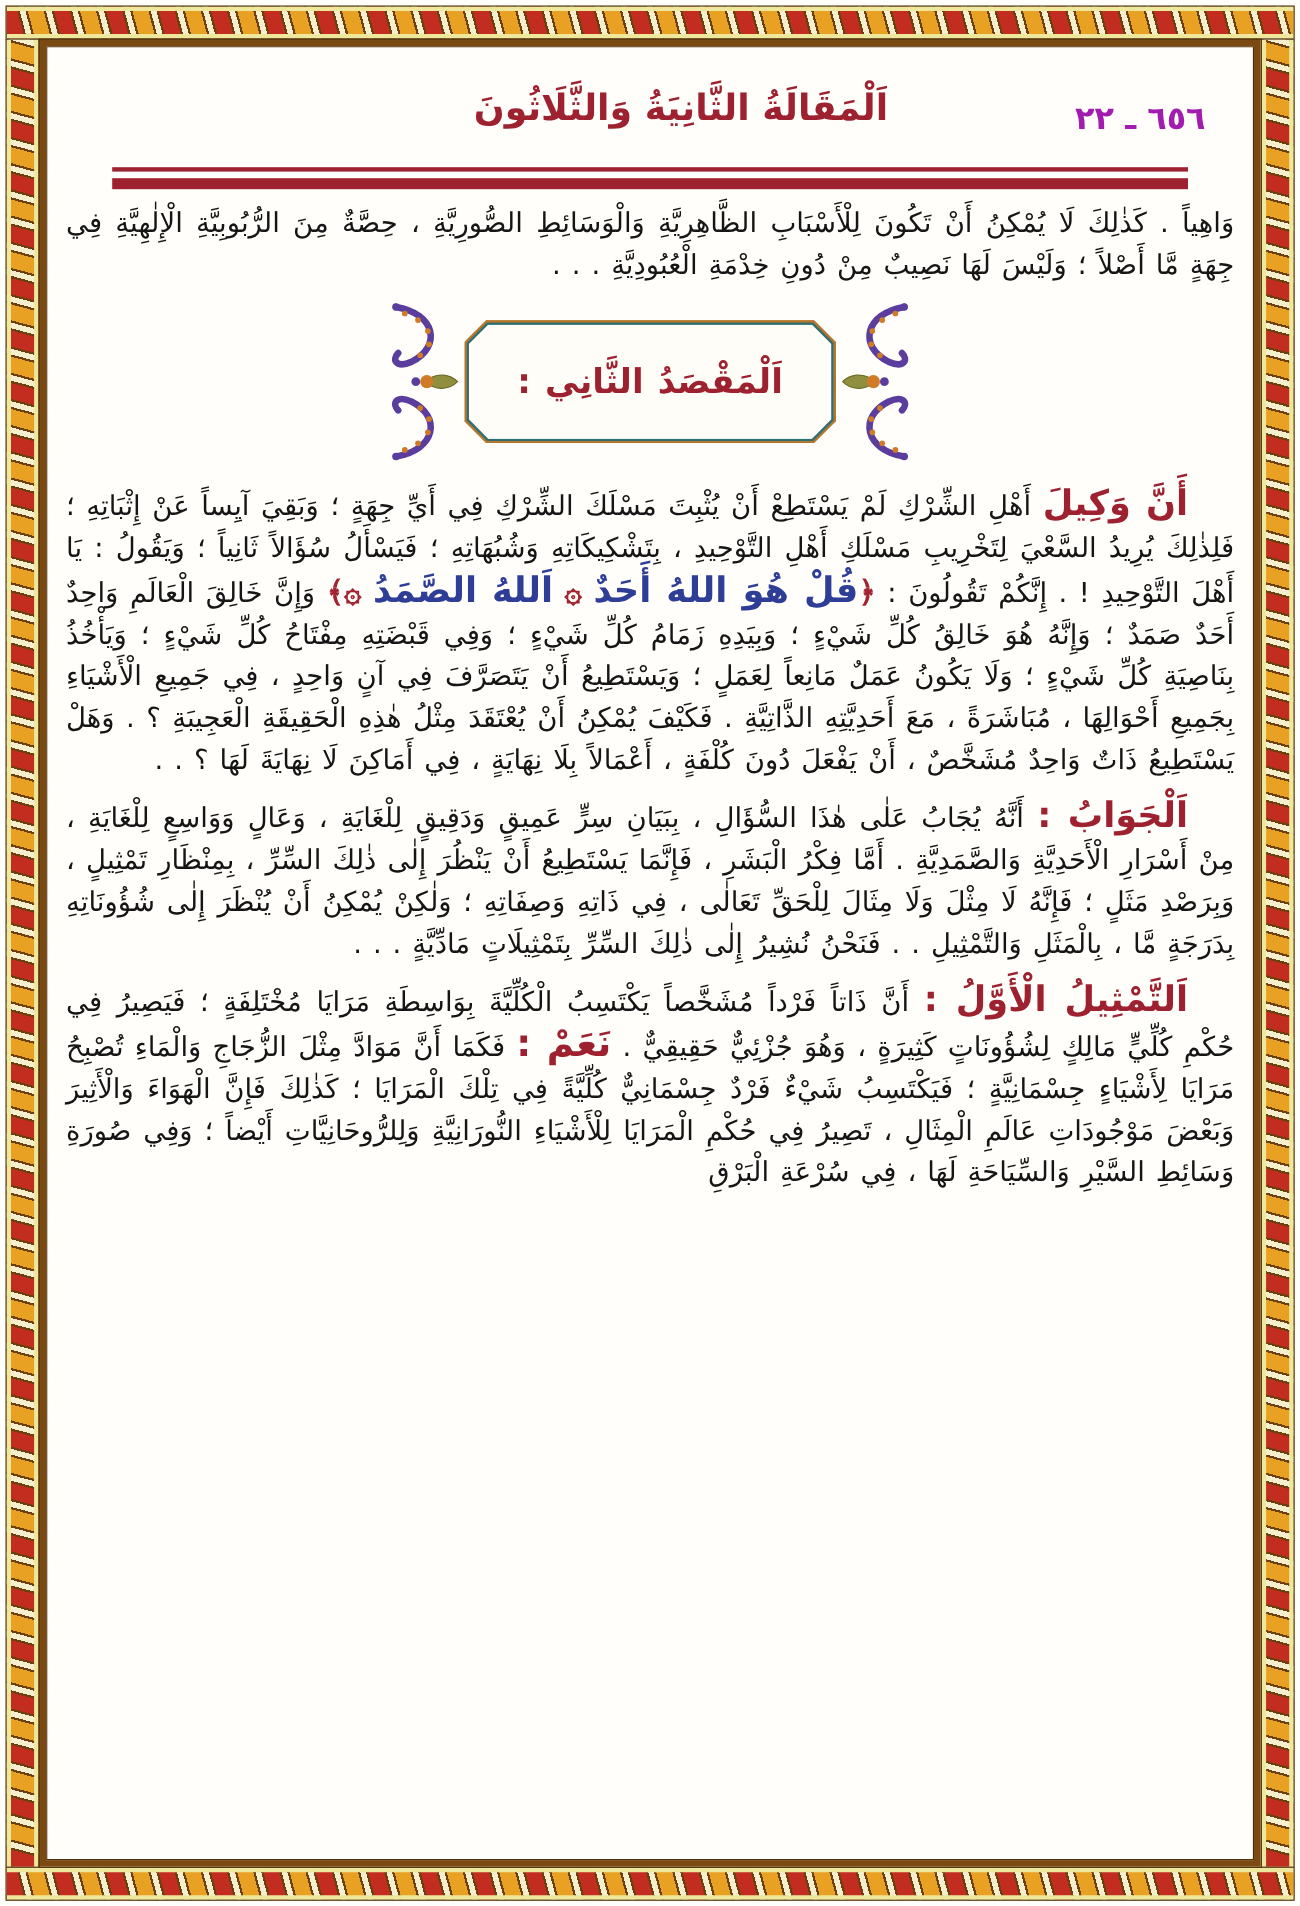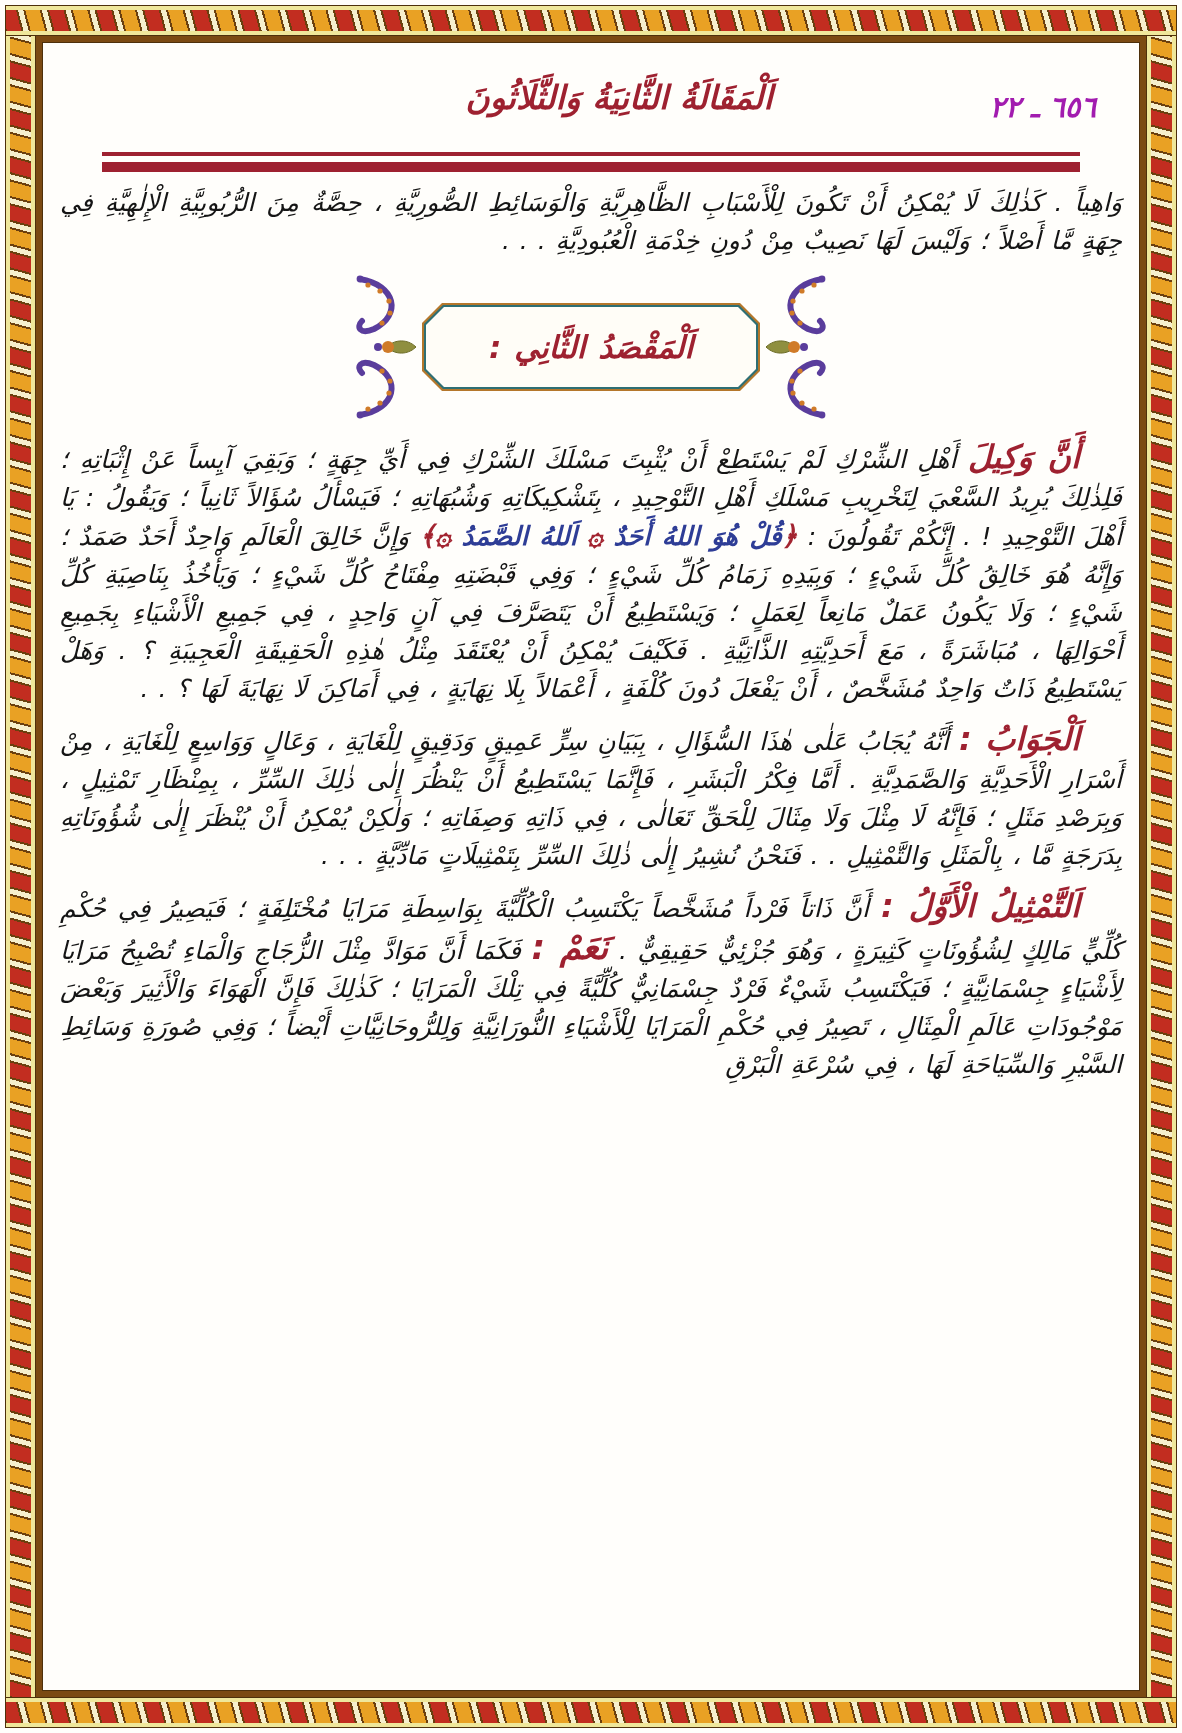--- a/index.html
+++ b/index.html
@@ -3,21 +3,20 @@
 <meta charset="utf-8">
 <style>
   html,body{margin:0;padding:0;background:#ffffff;}
   .page{
     position:relative;
     width:1182px;height:1733px;
     background:#fffefb;
     overflow:hidden;
     font-family:"DejaVu Sans",sans-serif;
     direction:rtl;
-    font-style:italic;
   }
   
   .band{position:absolute;background-color:#f6efcd;border:1px solid #4d300b;box-sizing:border-box;}
   .band.h{
     left:5px;right:5px;height:31px;
     background-image:repeating-linear-gradient(75deg,
       #6b3f0e 0 2px,#c22d20 2px 16px,#6b3f0e 16px 18px,
       #f6efcd 18px 23px,#6b3f0e 23px 25px,#e9a124 25px 39px,
       #6b3f0e 39px 41px,#f6efcd 41px 46px);
     box-shadow:inset 0 4px 0 #efe79b, inset 0 -4px 0 #efe79b;
@@ -68,33 +67,33 @@
   .body-text{
     font-size:25px;
     line-height:38px;
     text-align:justify;
     word-spacing:2px;
   }
   .para{margin:12px 0 0 0;}
   .para.indent{text-indent:42px;}
   .lead{font-weight:bold;color:#9e2130;font-size:32px;}
   .emph{font-weight:bold;color:#9e2130;font-size:34px;}
-  .quote{font-weight:bold;color:#2e3d96;font-size:26px;}
+  .quote{font-weight:bold;color:#2e3d96;font-size:32px;}
   .qmark{font-weight:bold;color:#a32430;font-size:27px;}
   
   .ornament-row{
     display:flex;align-items:center;justify-content:center;
     gap:4px;height:158px;margin:8px 0 2px 0;
   }
   .obox-outer{background:#b5772b;padding:2px;
     clip-path:polygon(20px 0,calc(100% - 20px) 0,100% 20px,100% calc(100% - 20px),calc(100% - 20px) 100%,20px 100%,0 calc(100% - 20px),0 20px);}
   .obox-mid{background:#2e6f74;padding:2px;
     clip-path:polygon(19px 0,calc(100% - 19px) 0,100% 19px,100% calc(100% - 19px),calc(100% - 19px) 100%,19px 100%,0 calc(100% - 19px),0 19px);}
   .obox-in{
-    background:#fffdf7;width:330px;height:80px;
+    background:#fffdf7;width:330px;height:104px;
     display:flex;align-items:center;justify-content:center;
     clip-path:polygon(18px 0,calc(100% - 18px) 0,100% 18px,100% calc(100% - 18px),calc(100% - 18px) 100%,18px 100%,0 calc(100% - 18px),0 18px);
   }
   .section-title{font-size:31px;font-weight:bold;color:#9e2130;}
   .floral{width:66px;height:152px;display:block;}
   .floral-flip{transform:scaleX(-1);}
 </style>
 </head>
 <body>
 

